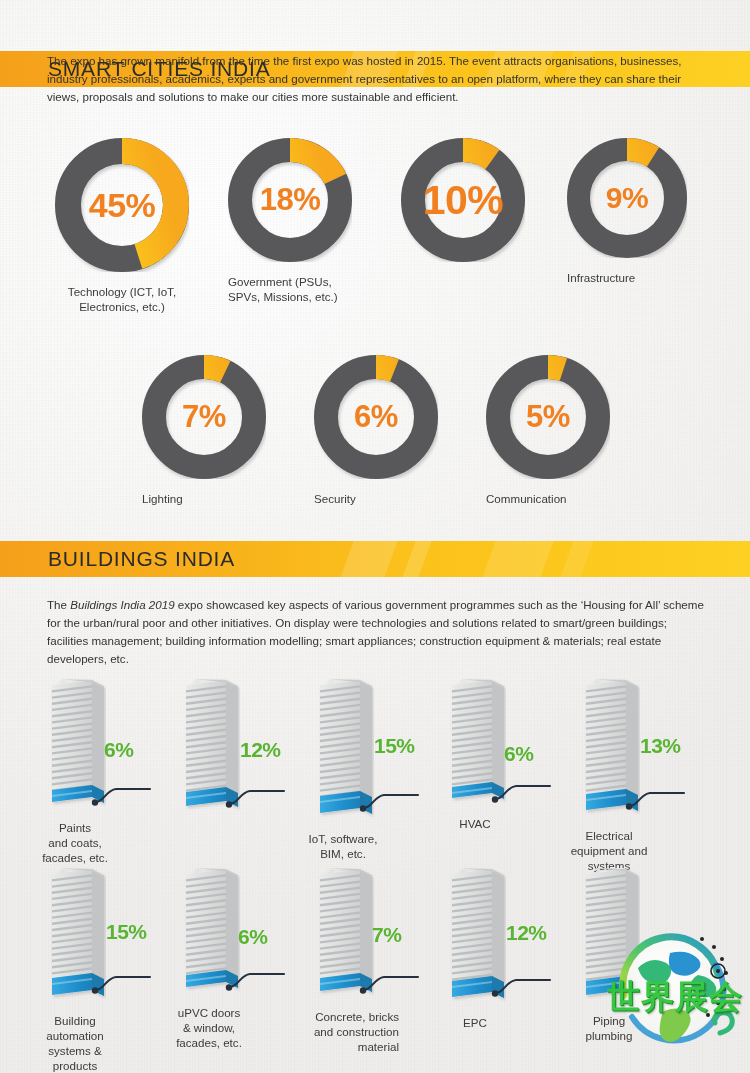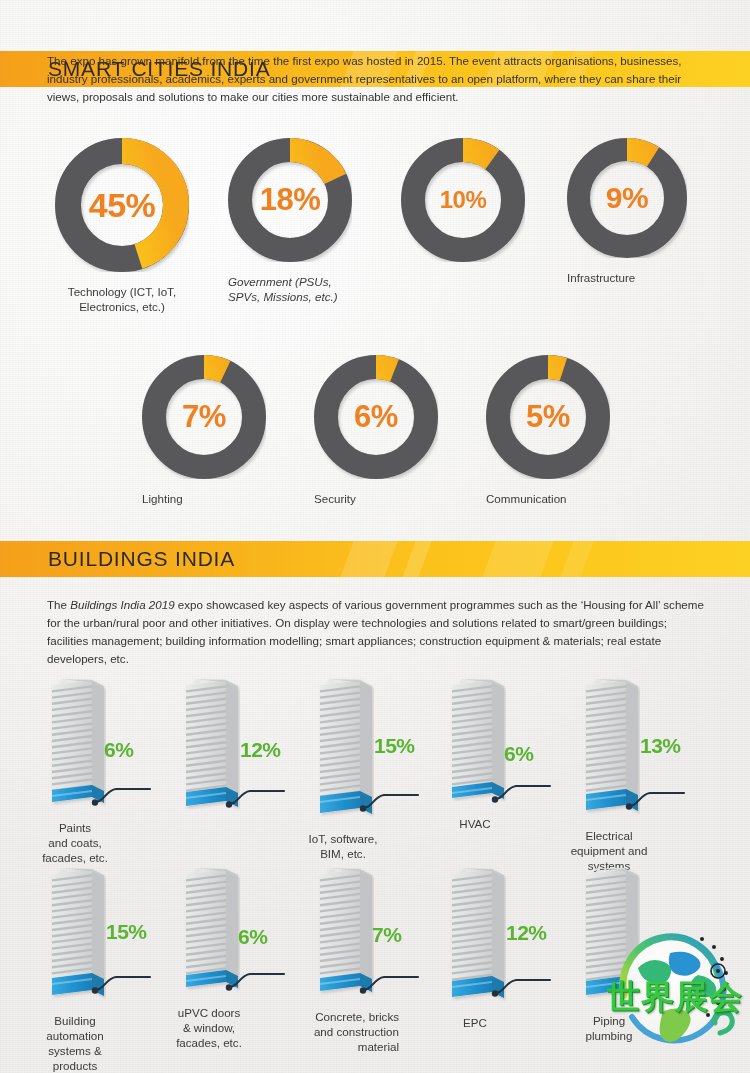--- a/index.html
+++ b/index.html
@@ -152,21 +152,21 @@
               <feDropShadow dx="1.5" dy="2.5" stdDeviation="1.6" flood-color="#000" flood-opacity="0.18"></feDropShadow>
             </filter>
           </defs>
           <g filter="url(#sh1)">
             <circle cx="62" cy="62" r="50" fill="none" stroke="#58585a" stroke-width="24"></circle>
             <circle cx="62" cy="62" r="50" fill="none" stroke="url(#dg1)" stroke-width="24" stroke-dasharray="56.548667764616276 257.61059759436307" transform="rotate(-90 62 62)"></circle>
           </g>
         </svg>
         <div class="pct" style="font-size:31px">18%</div>
       </div>
-      <div class="donut-label" style="top: 136px; left: 0px; width: 170px; text-align: left; font-style: italic;">
+      <div class="donut-label" style="top: 136px; left: 0px; width: 170px; text-align: left;">
         <div>Government (PSUs,</div>
         <div>SPVs, Missions, etc.)</div>
       </div>
     </div>
   <div class="donut-wrap" id="d2" style="left:401px;top:138px;">
       <div class="donut" style="width: 124px; height: 124px;">
         <svg width="124" height="124">
           <defs>
             <linearGradient id="dg2" x1="0" y1="0" x2="0.3" y2="1">
               <stop offset="0%" stop-color="#fde17a"></stop>
@@ -175,21 +175,21 @@
             </linearGradient>
             <filter id="sh2" x="-20%" y="-20%" width="145%" height="145%">
               <feDropShadow dx="1.5" dy="2.5" stdDeviation="1.6" flood-color="#000" flood-opacity="0.18"></feDropShadow>
             </filter>
           </defs>
           <g filter="url(#sh2)">
             <circle cx="62" cy="62" r="50" fill="none" stroke="#58585a" stroke-width="24"></circle>
             <circle cx="62" cy="62" r="50" fill="none" stroke="url(#dg2)" stroke-width="24" stroke-dasharray="31.415926535897935 282.7433388230814" transform="rotate(-90 62 62)"></circle>
           </g>
         </svg>
-        <div class="pct" style="font-size:24px">10%</div>
+        <div class="pct" style="font-size:41px">10%</div>
       </div>
     </div>
   <div class="donut-wrap" id="d3" style="left:567px;top:138px;">
       <div class="donut" style="width: 120px; height: 120px;">
         <svg width="120" height="120">
           <defs>
             <linearGradient id="dg3" x1="0" y1="0" x2="0.3" y2="1">
               <stop offset="0%" stop-color="#fde17a"></stop>
               <stop offset="45%" stop-color="#fcc91e"></stop>
               <stop offset="100%" stop-color="#f7a81b"></stop>

